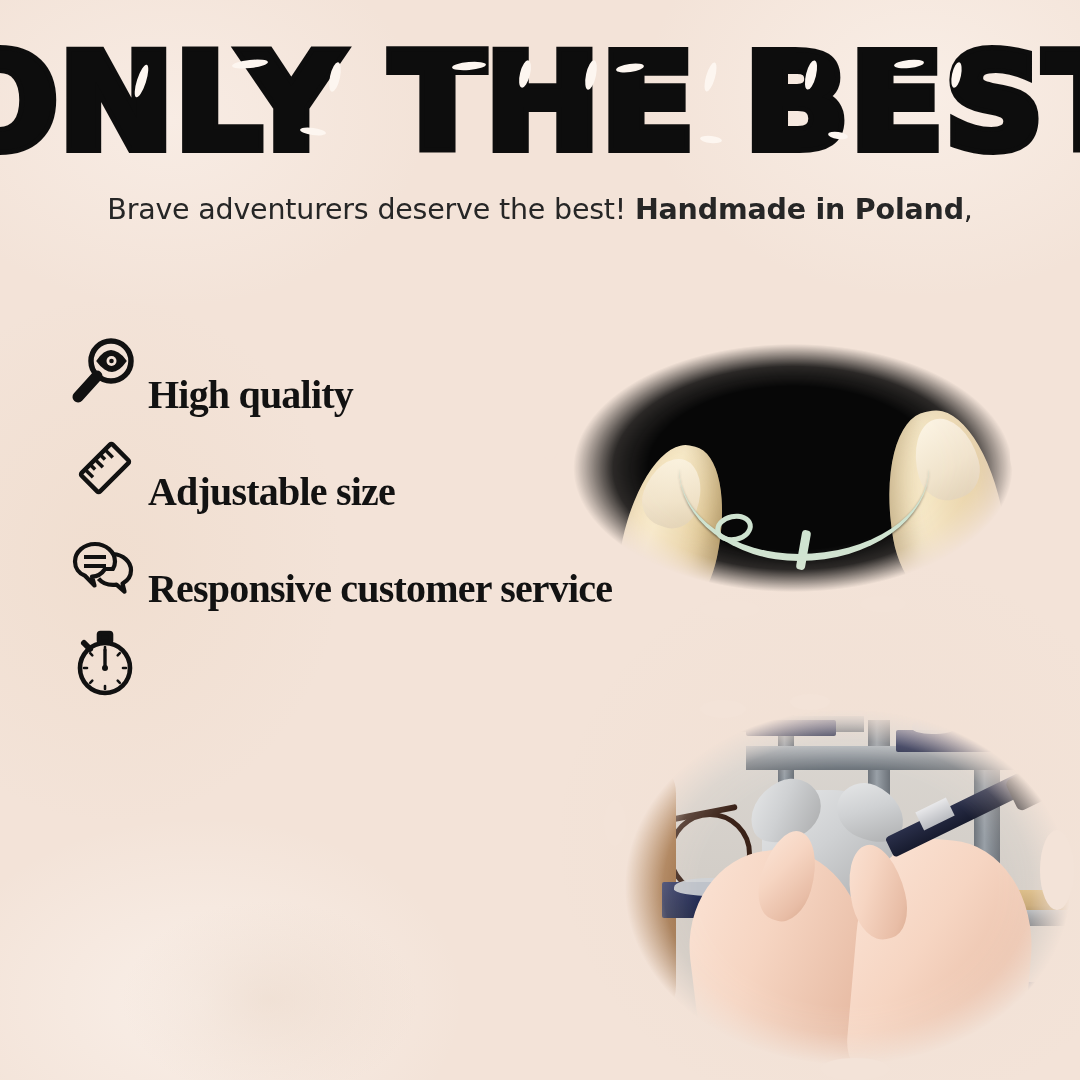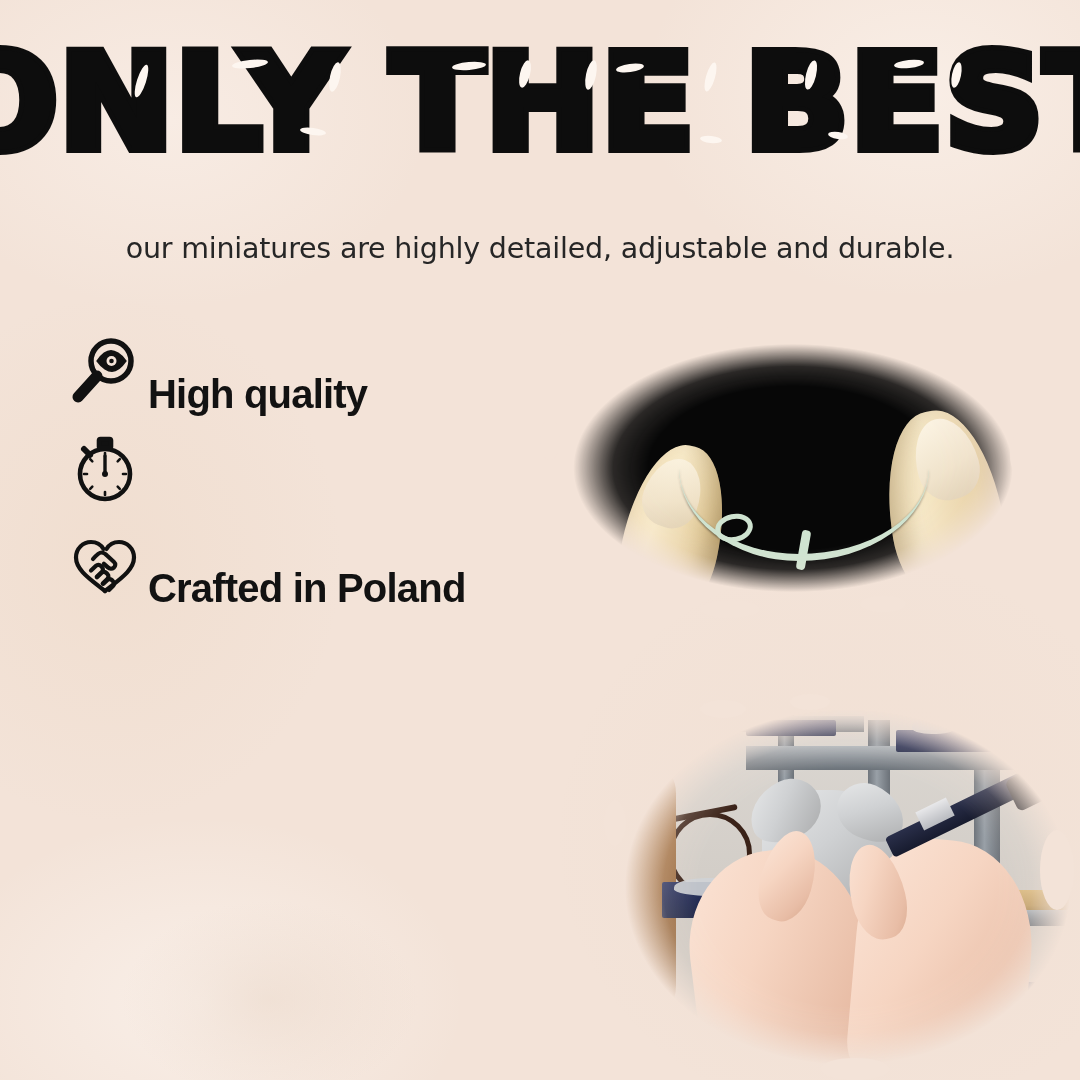--- a/index.html
+++ b/index.html
@@ -120,21 +120,21 @@
   .feature-icon {
     width: 86px;
     min-width: 86px;
     height: 86px;
     display: flex;
     align-items: center;
     justify-content: center;
   }
   .feature-icon svg { display: block; }
   .feature-label {
-    font-family: Liberation Sans, sans-serif;
+    font-family: Liberation Serif, serif;
     font-weight: 700;
     font-size: 40px;
     letter-spacing: -0.8px;
     color: #121212;
     white-space: nowrap;
     margin-top: 48px;
   }
 
   
   .photo {
@@ -312,22 +312,22 @@
   <div class="gloss" style="left:586px;top:60px;width:10px;height:30px;transform:rotate(12deg);"></div>
   <div class="gloss" style="left:616px;top:64px;width:28px;height:8px;transform:rotate(-8deg);"></div>
   <div class="gloss" style="left:706px;top:62px;width:9px;height:30px;transform:rotate(16deg);"></div>
   <div class="gloss" style="left:700px;top:136px;width:22px;height:7px;transform:rotate(6deg);"></div>
   <div class="gloss" style="left:806px;top:60px;width:10px;height:30px;transform:rotate(14deg);"></div>
   <div class="gloss" style="left:828px;top:132px;width:20px;height:7px;transform:rotate(8deg);"></div>
   <div class="gloss" style="left:894px;top:60px;width:30px;height:8px;transform:rotate(-6deg);"></div>
   <div class="gloss" style="left:952px;top:62px;width:9px;height:26px;transform:rotate(12deg);"></div>
 
   <div id="subtitle">
+    <span><span>Brave adventurers deserve the best! </span><b>Handmade in Poland</b><span>,</span></span>
     <br>
-    <span>our miniatures are highly detailed, adjustable and durable.</span>
   </div>
 
   <div class="photo" id="photo-top">
     <div class="inner">
       <div class="finger" id="finger-left"></div>
       <div class="nail" id="nail-left"></div>
       <div class="finger" id="finger-right"></div>
       <div class="nail" id="nail-right"></div>
       <div id="strand"></div>
       <div id="strand-hub"></div>
@@ -412,21 +412,47 @@
           <line x1="28" y1="41" x2="9" y2="62" stroke-width="11" stroke-linecap="round"></line>
           <path d="M29 26c4.5-6.5 9.5-9.5 13-9.5S51.5 19.5 56 26c-4.5 6.5-9.5 9.5-13 9.5S33.5 32.5 29 26z" fill="#111" stroke="#111" stroke-width="3"></path>
           <circle cx="42.5" cy="26" r="5" fill="#f3e3d8" stroke="none"></circle>
           <circle cx="42.5" cy="26" r="2.3" fill="#111" stroke="none"></circle>
         </svg>
       </span>
       <span class="feature-label">High quality</span>
     </div>
 
 
-
+    <div class="feature-row">
+      <span class="feature-icon">
+        <svg width="72" height="72" viewBox="0 0 72 72" fill="none" stroke="#111" stroke-width="4.5" stroke-linejoin="round">
+          <g transform="rotate(-45 36 36)">
+            <rect x="14" y="23" width="44" height="26" rx="2"></rect>
+            <line x1="21" y1="23" x2="21" y2="34" stroke-width="3.5"></line>
+            <line x1="28" y1="23" x2="28" y2="30" stroke-width="3.5"></line>
+            <line x1="35" y1="23" x2="35" y2="34" stroke-width="3.5"></line>
+            <line x1="42" y1="23" x2="42" y2="30" stroke-width="3.5"></line>
+            <line x1="49" y1="23" x2="49" y2="34" stroke-width="3.5"></line>
+          </g>
+        </svg>
+      </span>
+      <span class="feature-label">Adjustable size</span>
+    </div>
+
+    <div class="feature-row">
+      <span class="feature-icon">
+        <svg width="72" height="72" viewBox="0 0 72 72" fill="none" stroke="#111" stroke-width="4.2" stroke-linejoin="round">
+          <path d="M36 40c-3 4.5-8 7.5-13 7.5l2.5 9-9.5-9.8C10 44.5 6 39 6 32.5 6 23 15 15 26 15s20 8 20 17.5c0 2.8-.8 5.4-2.2 7.5z"></path>
+          <path d="M44 25c10 .6 18 7.6 18 16.3 0 5.6-3.4 10.5-8.5 13.3l2 8-8-7c-1.2.2-2.4.3-3.6.3-6 0-11.2-2.5-14.4-6.3"></path>
+          <line x1="15" y1="28" x2="37" y2="28" stroke-width="4"></line>
+          <line x1="15" y1="37" x2="37" y2="37" stroke-width="4"></line>
+        </svg>
+      </span>
+      <span class="feature-label">Responsive customer service</span>
+    </div>
 
     <div class="feature-row">
       <span class="feature-icon">
         <svg width="72" height="72" viewBox="0 0 72 72" fill="none" stroke="#111" stroke-width="4.6">
           <circle cx="36" cy="42" r="25"></circle>
           <rect x="30" y="7" width="12" height="9" rx="1.5" fill="#111"></rect>
           <line x1="36" y1="16" x2="36" y2="19" stroke-width="6"></line>
           <line x1="15" y1="17" x2="21" y2="23" stroke-width="6" stroke-linecap="round"></line>
           <line x1="36" y1="42" x2="36" y2="24" stroke-width="3.4" stroke-linecap="round"></line>
           <circle cx="36" cy="42" r="3" fill="#111" stroke="none"></circle>
@@ -437,28 +463,15 @@
             <line x1="15" y1="42" x2="18" y2="42"></line>
             <line x1="50.8" y1="27.2" x2="48.7" y2="29.3"></line>
             <line x1="50.8" y1="56.8" x2="48.7" y2="54.7"></line>
             <line x1="21.2" y1="56.8" x2="23.3" y2="54.7"></line>
             <line x1="21.2" y1="27.2" x2="23.3" y2="29.3"></line>
           </g>
         </svg>
       </span>
     </div>
 
-    <div class="feature-row">
-      <span class="feature-icon">
-        <svg width="72" height="72" viewBox="0 0 72 72" fill="none" stroke="#111" stroke-width="4.2" stroke-linejoin="round" stroke-linecap="round">
-          <path d="M36 62C21 50 7 41 7 28.5 7 19.5 14 13 22 13c5.5 0 10 2.8 12.5 7"></path>
-          <path d="M36 62c15-12 29-21 29-33.5C65 19.5 58 13 50 13c-5.5 0-10 2.8-12.5 7"></path>
-          <path d="M24 30c3-3.5 6-6.5 8.5-6.5 2 0 3.5 1 5.5 3l7 6.5c1.8 1.7 1.6 4-.2 5.6-1.8 1.6-4.2 1.4-5.9-.2l-4-3.7"></path>
-          <path d="M22 41.5l5-4.8c1.4-1.3 3.5-1.2 4.8.2l1.2 1.3c1.3 1.4 1.2 3.5-.2 4.8l-5 4.8"></path>
-          <path d="M28 48.2l4.6-4.4c1.4-1.3 3.5-1.2 4.8.2l1.1 1.2c1.3 1.4 1.2 3.6-.2 4.9l-4.6 4.4"></path>
-          <path d="M34.4 54.8l4-3.8c1.3-1.3 3.4-1.2 4.7.2l1 1.1c1.3 1.4 1.2 3.5-.1 4.8l-4 3.8"></path>
-        </svg>
-      </span>
-      <span class="feature-label">Crafted in Poland</span>
-    </div>
 
   </div>
 </div>
 
 </body></html>

